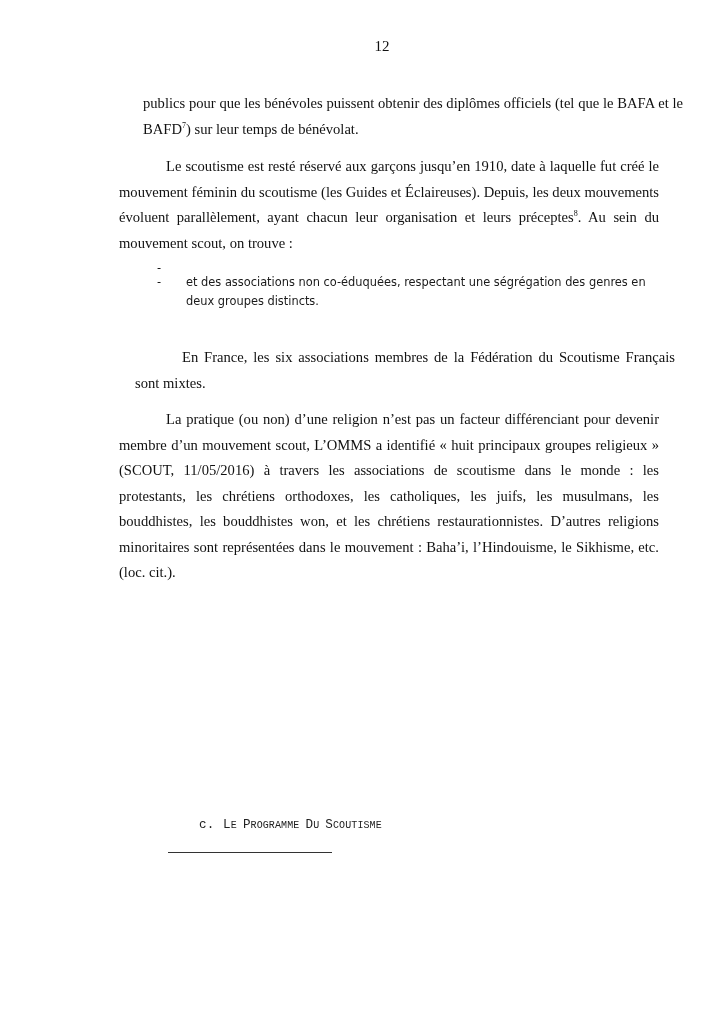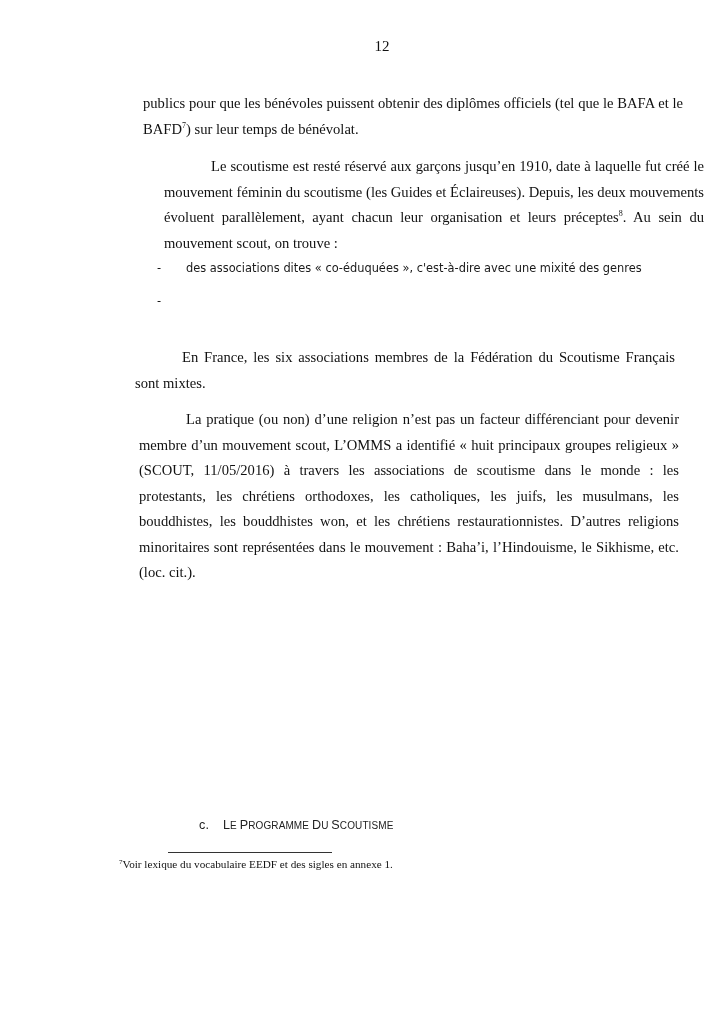--- a/index.html
+++ b/index.html
@@ -35,23 +35,23 @@
     }
     .para.indent {
       text-indent: 47px;
     }
     .para sup {
       font-size: 8px;
       line-height: 0;
       vertical-align: 6px;
     }
     #p1 { top: 91px; margin-left: 24px; }
-    #p2 { top: 154px; margin-left: 45px; }
+    #p2 { top: 154px; }
     #p3 { top: 345px; margin-left: 16px; }
-    #p4 { top: 407px; margin-left: 20px; }
+    #p4 { top: 407px; }
 
     .bullet-list {
       position: absolute;
       left: 157px;
       top: 259px;
       width: 510px;
       margin: 0;
       padding: 0;
       list-style: none;
       font-family: "DejaVu Sans", sans-serif;
@@ -67,21 +67,21 @@
     .bullet-dash {
       position: absolute;
       left: 0;
       top: 0;
     }
 
     .section-heading {
       position: absolute;
       top: 818px;
       left: 199px;
-      font-family: Liberation Sans, sans-serif;
+      font-family: Liberation Mono, monospace;
       font-size: 12.6px;
       color: #222222;
       letter-spacing: 0.1px;
     }
     .section-heading .label {
       display: inline-block;
       width: 24px;
     }
     .section-heading .sc-small {
       font-size: 10px;
@@ -115,32 +115,31 @@
 
 <div class="page-number">12</div>
 
 <p class="para" id="p1"><span>publics pour que les bénévoles puissent obtenir des diplômes officiels (tel que le BAFA et le BAFD</span><sup>7</sup><span>) sur leur temps de bénévolat.</span></p>
 
 <p class="para indent" id="p2"><span>Le scoutisme est resté réservé aux garçons jusqu’en 1910, date à laquelle fut créé le mouvement féminin du scoutisme (les Guides et Éclaireuses). Depuis, les deux mouvements évoluent parallèlement, ayant chacun leur organisation et leurs préceptes</span><sup>8</sup><span>. Au sein du mouvement scout, on trouve :</span></p>
 
 <ul class="bullet-list">
   <li class="bullet-item">
     <span class="bullet-dash">-</span>
-    <span>des associations dites « co-éduquées », c'est-à-dire avec une mixité des genres</span>
   </li>
   <li class="bullet-item">
     <span class="bullet-dash">-</span>
+    <span>et des associations non co-éduquées, respectant une ségrégation des genres en deux groupes distincts.</span>
   </li>
 </ul>
 
 <p class="para indent" id="p3">En France, les six associations membres de la Fédération du Scoutisme Français sont mixtes.</p>
 
 <p class="para indent" id="p4">La pratique (ou non) d’une religion n’est pas un facteur différenciant pour devenir membre d’un mouvement scout, L’OMMS a identifié « huit principaux groupes religieux » (SCOUT, 11/05/2016) à travers les associations de scoutisme dans le monde : les protestants, les chrétiens orthodoxes, les catholiques, les juifs, les musulmans, les bouddhistes, les bouddhistes won, et les chrétiens restaurationnistes. D’autres religions minoritaires sont représentées dans le mouvement : Baha’i, l’Hindouisme, le Sikhisme, etc. (loc. cit.).</p>
 
 <div class="section-heading">
   <span class="label">c.</span><span><span>L</span><span class="sc-small">E </span><span>P</span><span class="sc-small">ROGRAMME </span><span>D</span><span class="sc-small">U </span><span>S</span><span class="sc-small">COUTISME</span></span>
 </div>
 
 <div class="footnote-rule"></div>
 
 <div class="footnotes">
-  <div class="footnote"><sup>7</sup><span>Voir lexique du vocabulaire EEDF et des sigles en annexe 1.</span></div>
 </div>
 
 </body></html>

